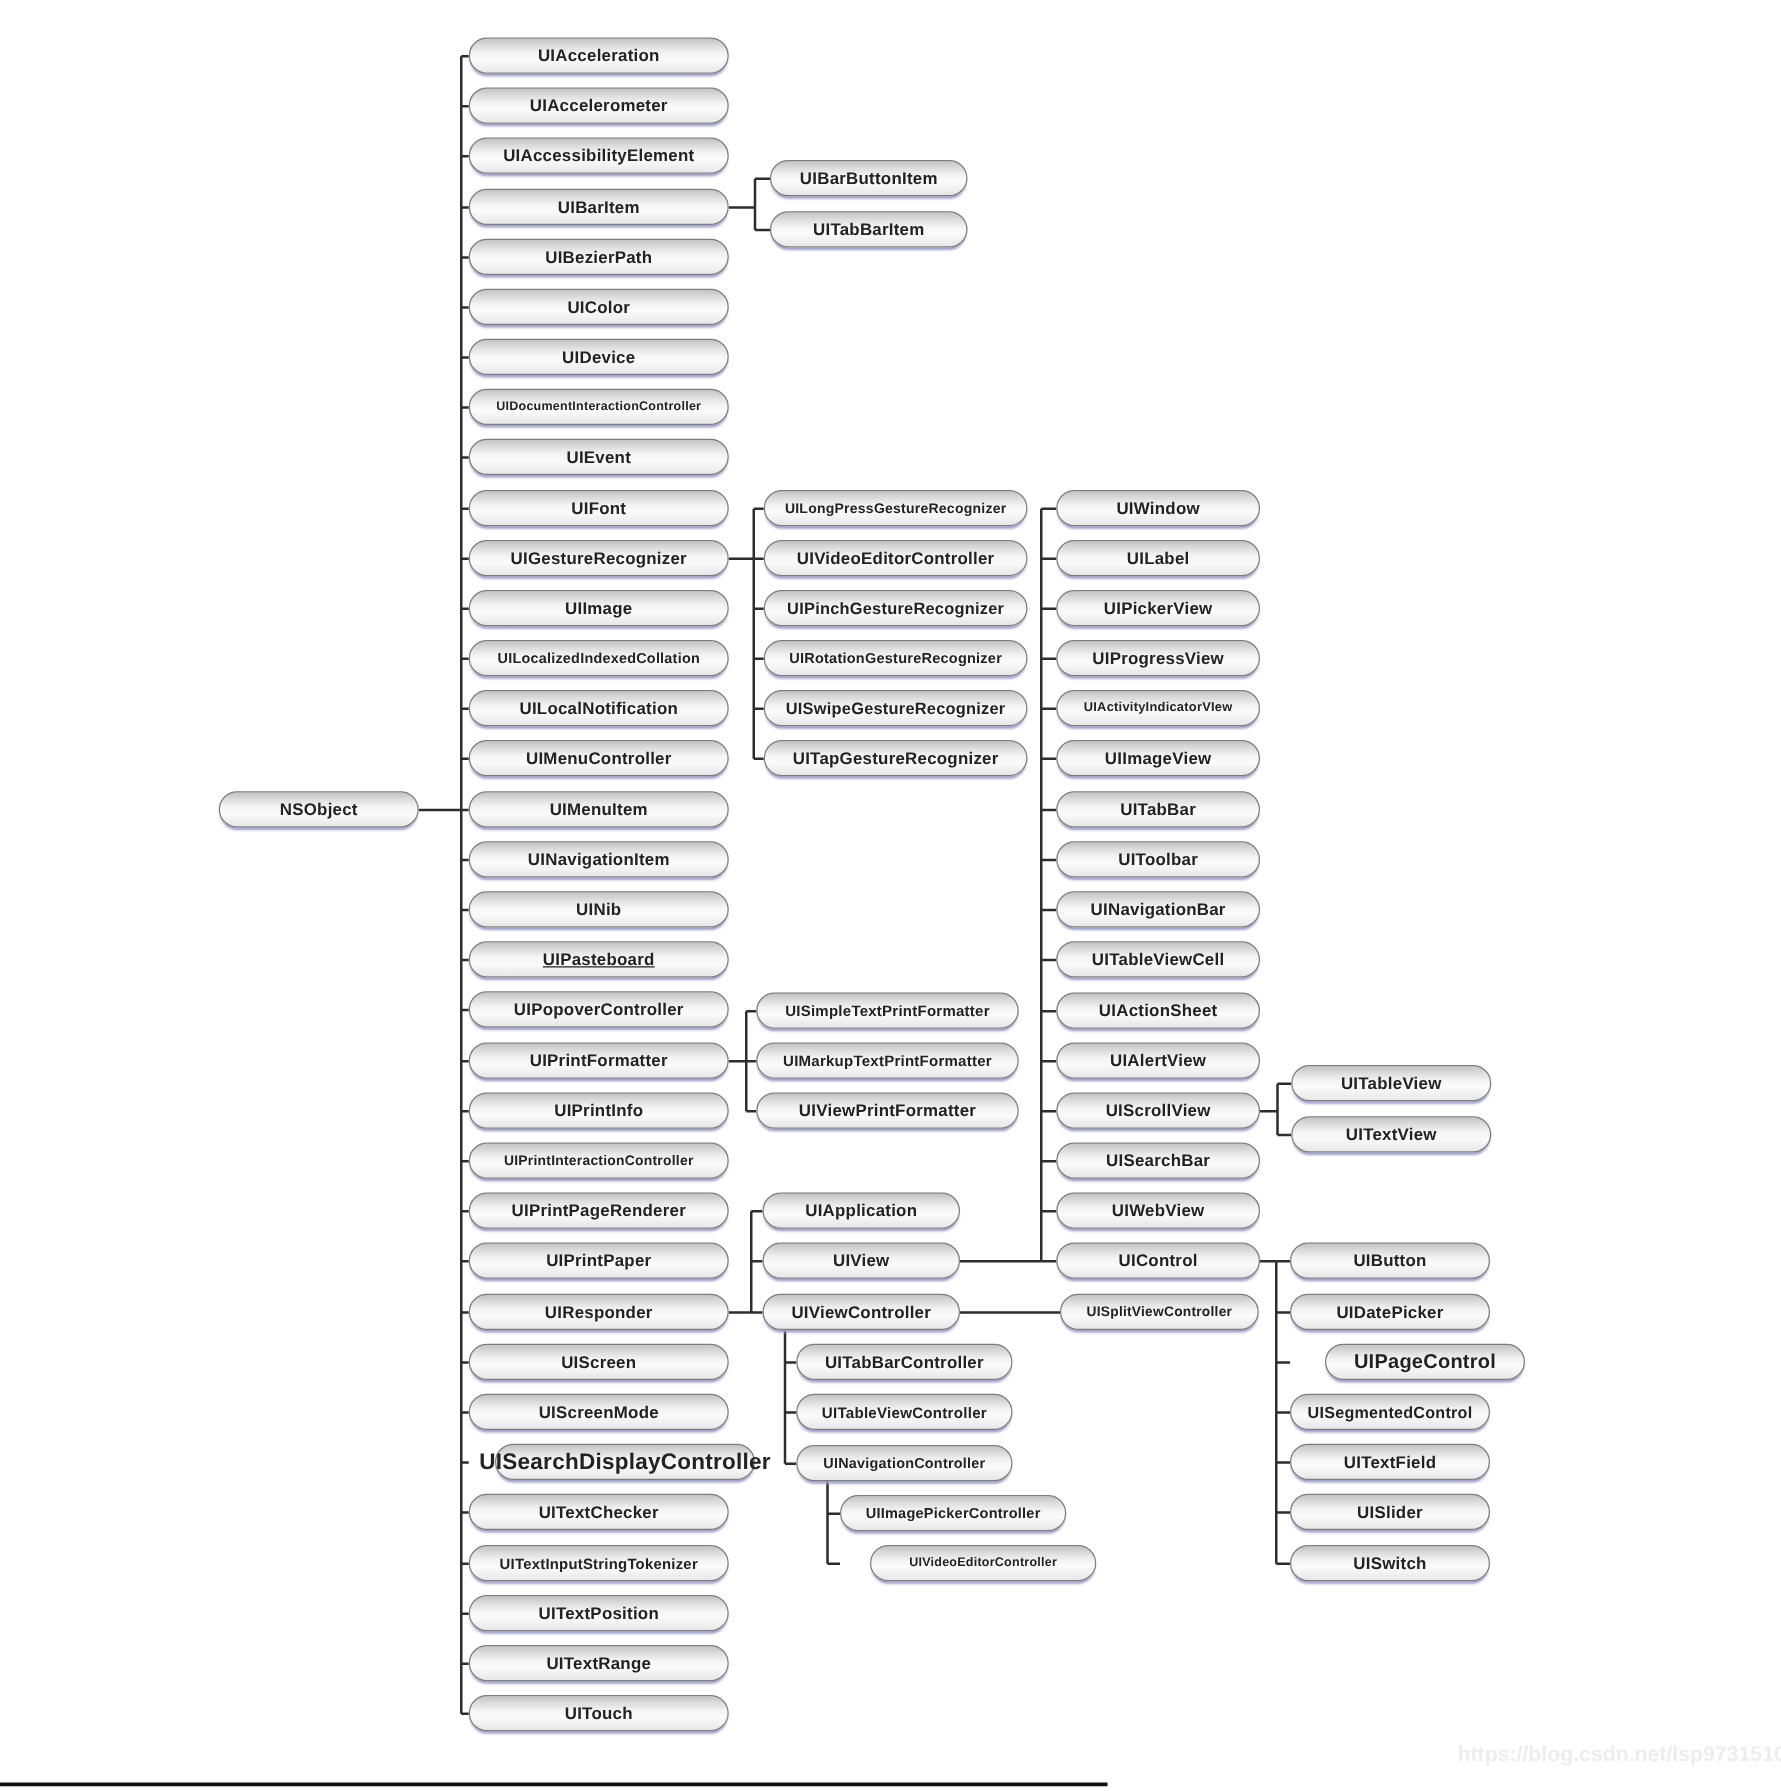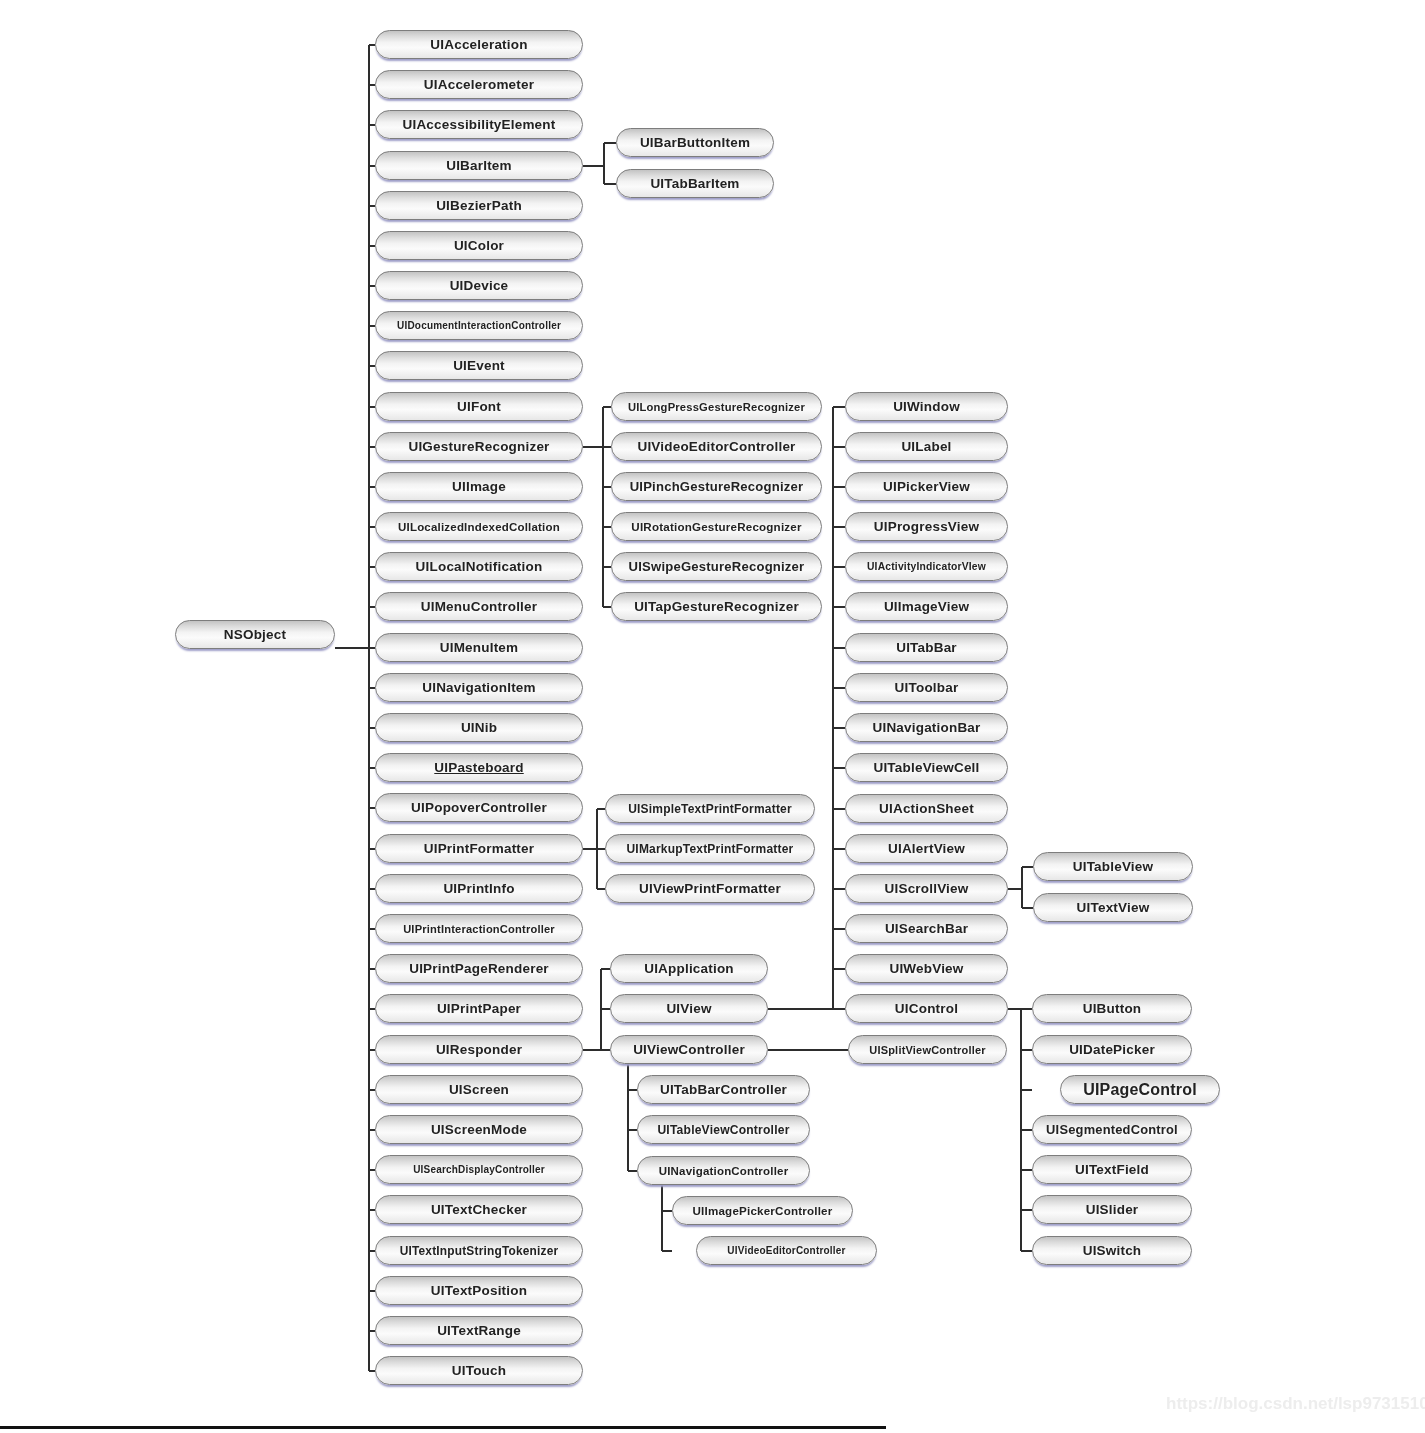--- a/index.html
+++ b/index.html
@@ -32,21 +32,21 @@
     font-size:17px;color:#ededed;font-weight:bold;
   }
   .bottom-rule{position:absolute;left:0;top:1426px;width:886px;height:3px;background:#111111;z-index:3;}
 </style>
 </head>
 <body>
 
 <div id="stage">
   <div class="wm-br">https://blog.csdn.net/lsp973151074</div>
   <div class="bottom-rule"></div>
-<div class="pill" style="left: 175px; top: 620px; width: 160px; font-size: 13.5px;">NSObject</div>
+<div class="pill" style="left: 175px; top: 633px; width: 160px; font-size: 13.5px;">NSObject</div>
     <div class="pill" style="left: 375px; top: 30px; width: 208px; font-size: 13.5px;">UIAcceleration</div>
     <div class="pill" style="left: 375px; top: 70px; width: 208px; font-size: 13.5px;">UIAccelerometer</div>
     <div class="pill" style="left: 375px; top: 110px; width: 208px; font-size: 13.5px;">UIAccessibilityElement</div>
     <div class="pill" style="left: 375px; top: 151px; width: 208px; font-size: 13.5px;">UIBarItem</div>
     <div class="pill" style="left: 375px; top: 191px; width: 208px; font-size: 13.5px;">UIBezierPath</div>
     <div class="pill" style="left: 375px; top: 231px; width: 208px; font-size: 13.5px;">UIColor</div>
     <div class="pill" style="left: 375px; top: 271px; width: 208px; font-size: 13.5px;">UIDevice</div>
     <div class="pill" style="left: 375px; top: 311px; width: 208px; font-size: 10px;">UIDocumentInteractionController</div>
     <div class="pill" style="left: 375px; top: 351px; width: 208px; font-size: 13.5px;">UIEvent</div>
     <div class="pill" style="left: 375px; top: 392px; width: 208px; font-size: 13.5px;">UIFont</div>
@@ -61,21 +61,21 @@
     <div class="pill" style="left: 375px; top: 753px; width: 208px; font-size: 13.5px; text-decoration: underline;">UIPasteboard</div>
     <div class="pill" style="left: 375px; top: 793px; width: 208px; font-size: 13.5px;">UIPopoverController</div>
     <div class="pill" style="left: 375px; top: 834px; width: 208px; font-size: 13.5px;">UIPrintFormatter</div>
     <div class="pill" style="left: 375px; top: 874px; width: 208px; font-size: 13.5px;">UIPrintInfo</div>
     <div class="pill" style="left: 375px; top: 914px; width: 208px; font-size: 11.1px;">UIPrintInteractionController</div>
     <div class="pill" style="left: 375px; top: 954px; width: 208px; font-size: 13.5px;">UIPrintPageRenderer</div>
     <div class="pill" style="left: 375px; top: 994px; width: 208px; font-size: 13.5px;">UIPrintPaper</div>
     <div class="pill" style="left: 375px; top: 1035px; width: 208px; font-size: 13.5px;">UIResponder</div>
     <div class="pill" style="left: 375px; top: 1075px; width: 208px; font-size: 13.5px;">UIScreen</div>
     <div class="pill" style="left: 375px; top: 1115px; width: 208px; font-size: 13.5px;">UIScreenMode</div>
-    <div class="pill" style="left: 375px; top: 1155px; width: 208px; font-size: 10px;">UISearchDisplayController</div>
+    <div class="pill" style="left: 396px; top: 1155px; width: 208px; font-size: 18px;">UISearchDisplayController</div>
     <div class="pill" style="left: 375px; top: 1195px; width: 208px; font-size: 13.5px;">UITextChecker</div>
     <div class="pill" style="left: 375px; top: 1236px; width: 208px; font-size: 11.9px;">UITextInputStringTokenizer</div>
     <div class="pill" style="left: 375px; top: 1276px; width: 208px; font-size: 13.5px;">UITextPosition</div>
     <div class="pill" style="left: 375px; top: 1316px; width: 208px; font-size: 13.5px;">UITextRange</div>
     <div class="pill" style="left: 375px; top: 1356px; width: 208px; font-size: 13.5px;">UITouch</div>
     <div class="pill" style="left: 616px; top: 128px; width: 158px; font-size: 13.5px;">UIBarButtonItem</div>
     <div class="pill" style="left: 616px; top: 169px; width: 158px; font-size: 13.5px;">UITabBarItem</div>
     <div class="pill" style="left: 611px; top: 392px; width: 211px; font-size: 11.2px;">UILongPressGestureRecognizer</div>
     <div class="pill" style="left: 611px; top: 432px; width: 211px; font-size: 13.5px;">UIVideoEditorController</div>
     <div class="pill" style="left: 611px; top: 472px; width: 211px; font-size: 13.1px;">UIPinchGestureRecognizer</div>

